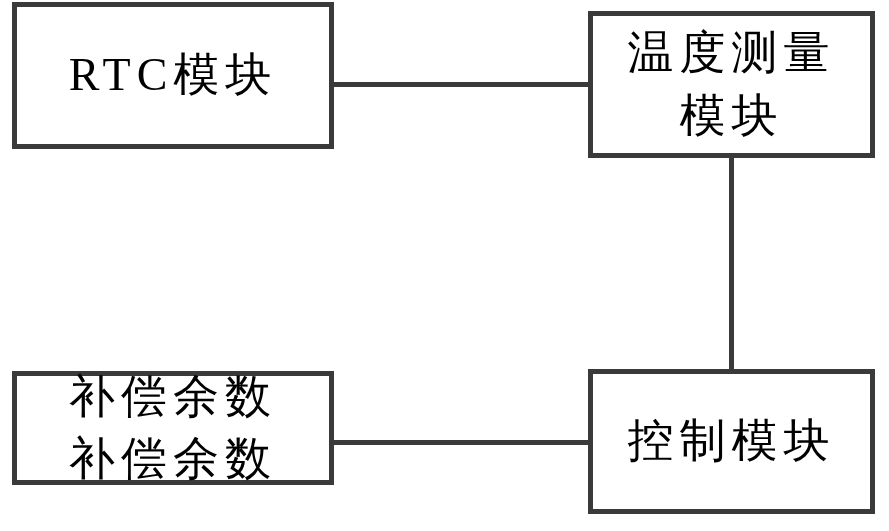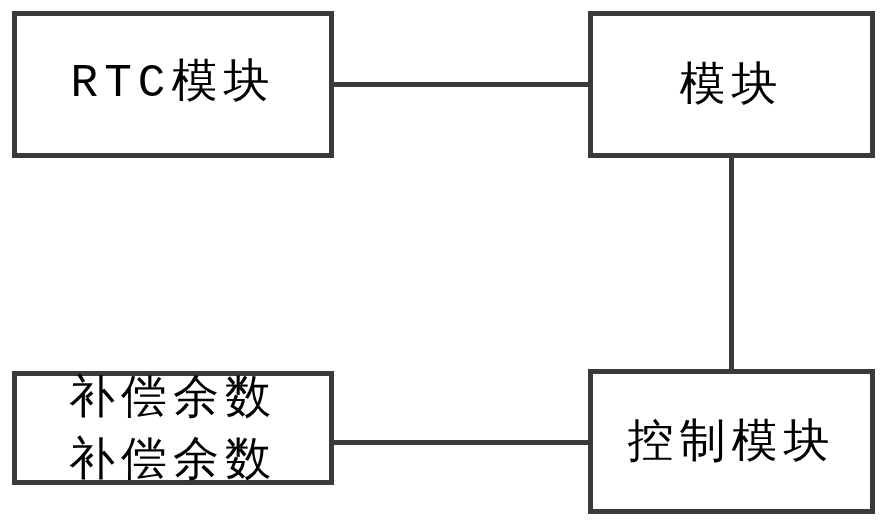--- a/index.html
+++ b/index.html
@@ -31,21 +31,21 @@
     line-height: 1.35;
     letter-spacing: 6px;
     white-space: nowrap;
   }
   .node .label span { display: block; }
   .edge {
     position: absolute;
     background: #3a3a3a;
   }
   
-  #node-rtc    { left: 12px;  top: 11px;  width: 322px; height: 147px; font-family: Liberation Mono, monospace; }
+  #node-rtc    { left: 12px;  top: 2px;  width: 322px; height: 147px; }
   #node-temp   { left: 588px; top: 11px;  width: 287px; height: 147px; }
   #node-comp   { left: 12px;  top: 371px; width: 322px; height: 114px; }
   #node-ctrl   { left: 588px; top: 369px; width: 287px; height: 145px; align-items: center; }
   
   #edge-rtc-temp  { left: 334px; top: 82px;  width: 254px; height: 5px; }
   #edge-temp-ctrl { left: 729px; top: 158px; width: 5px;   height: 211px; }
   #edge-comp-ctrl { left: 334px; top: 440px; width: 254px; height: 5px; }
 </style>
 </head>
 <body>
@@ -53,20 +53,21 @@
 <div class="canvas">
 
   <div class="node" id="node-rtc">
     <div class="label">
       <span>RTC模块</span>
     </div>
   </div>
 
   <div class="node" id="node-temp">
     <div class="label">
+      <span>温度测量</span>
       <span>模块</span>
     </div>
   </div>
 
   <div class="node" id="node-comp">
     <div class="label">
       <span>补偿余数</span>
       <span>补偿余数</span>
     </div>
   </div>

